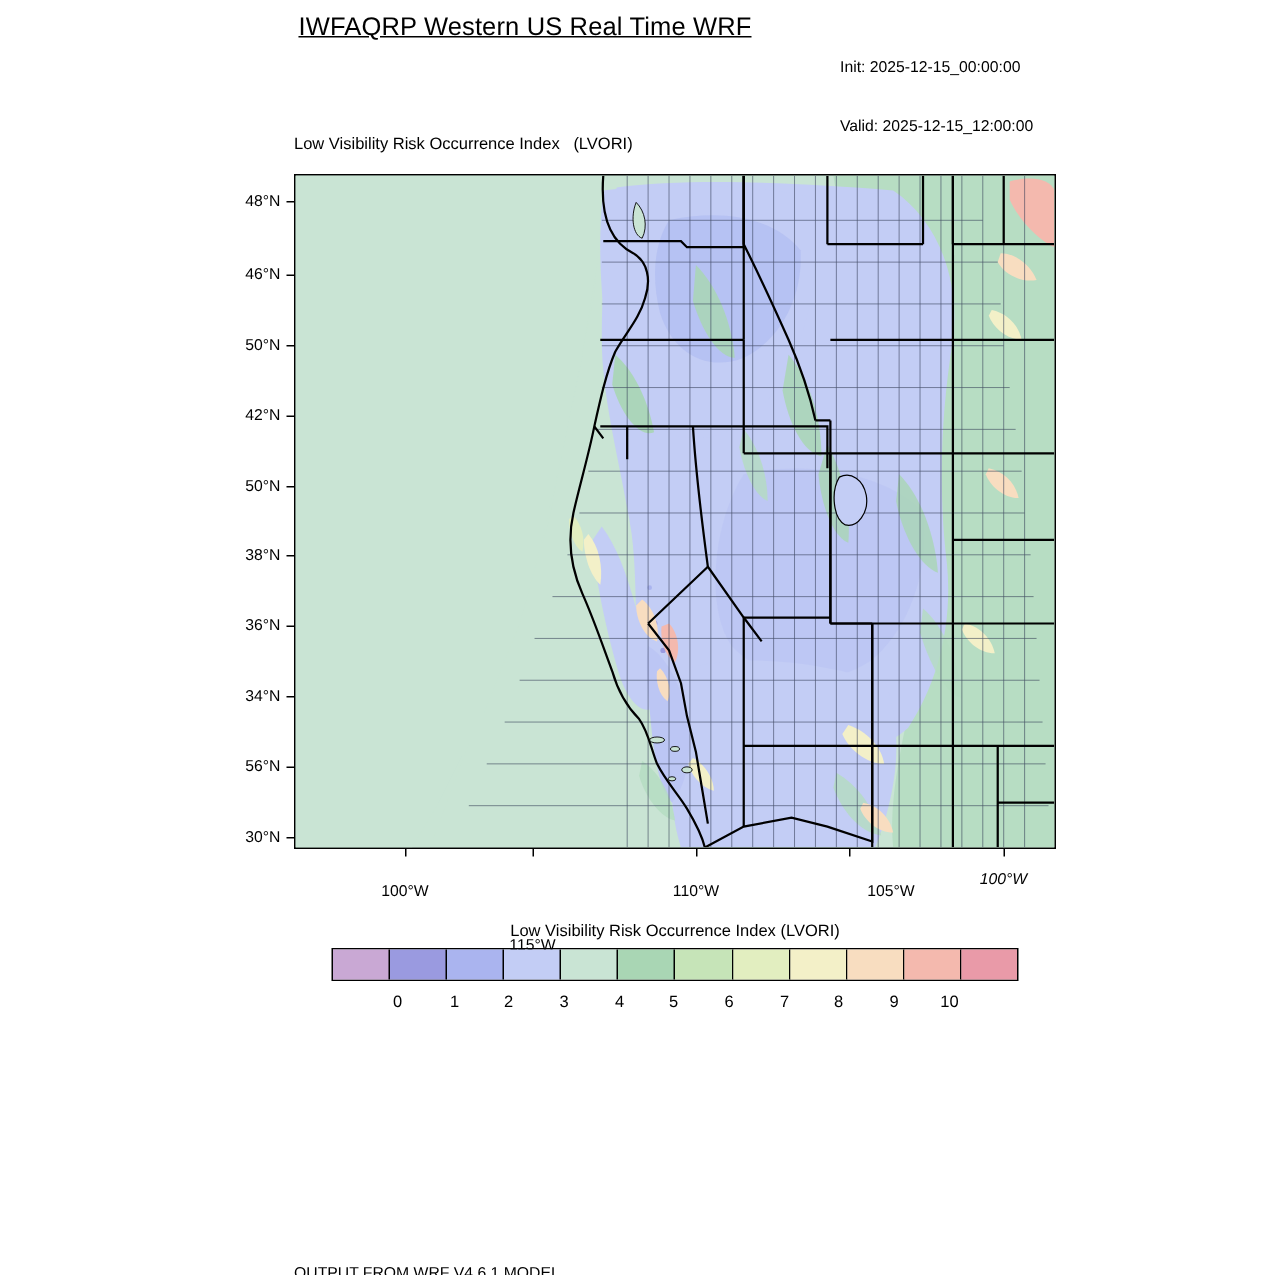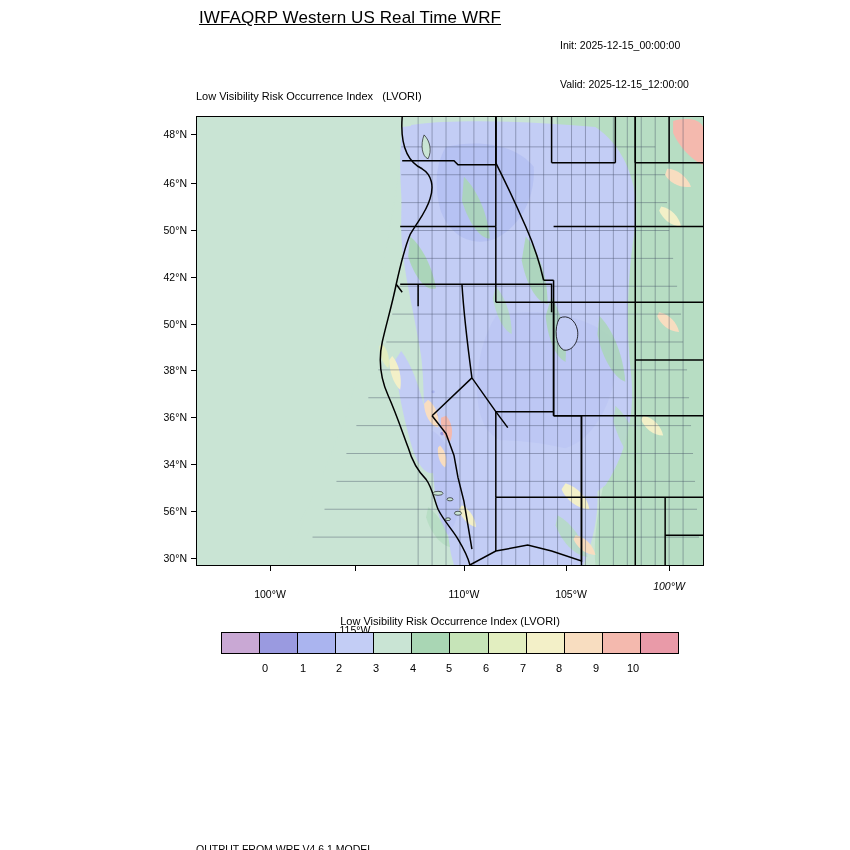--- a/index.html
+++ b/index.html
@@ -307,21 +307,21 @@
   <div class="tickmark" style="left:191px; top:417px; width:5px; height:1px;"></div>
   <div class="tickmark" style="left:191px; top:464px; width:5px; height:1px;"></div>
   <div class="tickmark" style="left:191px; top:511px; width:5px; height:1px;"></div>
   <div class="tickmark" style="left:191px; top:558px; width:5px; height:1px;"></div>
 </div>
 
 <div id="x-axis">
   <div class="axis-label xtick-label" style="left:240px; top:588px;">100°W</div>
   <div class="axis-label xtick-label" style="left:325px; top:588px;margin-top:36px;">115°W</div>
   <div class="axis-label xtick-label" style="left:434px; top:588px;">110°W</div>
-  <div class="axis-label xtick-label" style="left:541px; top:588px;">105°W</div>
+  <div class="axis-label xtick-label" style="left:564px; top:588px;">105°W</div>
   <div class="axis-label xtick-label" style="left:639px; top:580px;font-style:italic;">100°W</div>
 
   <div class="tickmark" style="left:270px; top:566px; width:1px; height:5px;"></div>
   <div class="tickmark" style="left:355px; top:566px; width:1px; height:5px;"></div>
   <div class="tickmark" style="left:464px; top:566px; width:1px; height:5px;"></div>
   <div class="tickmark" style="left:566px; top:566px; width:1px; height:5px;"></div>
   <div class="tickmark" style="left:669px; top:566px; width:1px; height:5px;"></div>
 </div>
 
 <div id="cbar-title">Low Visibility Risk Occurrence Index  (LVORI)</div>

